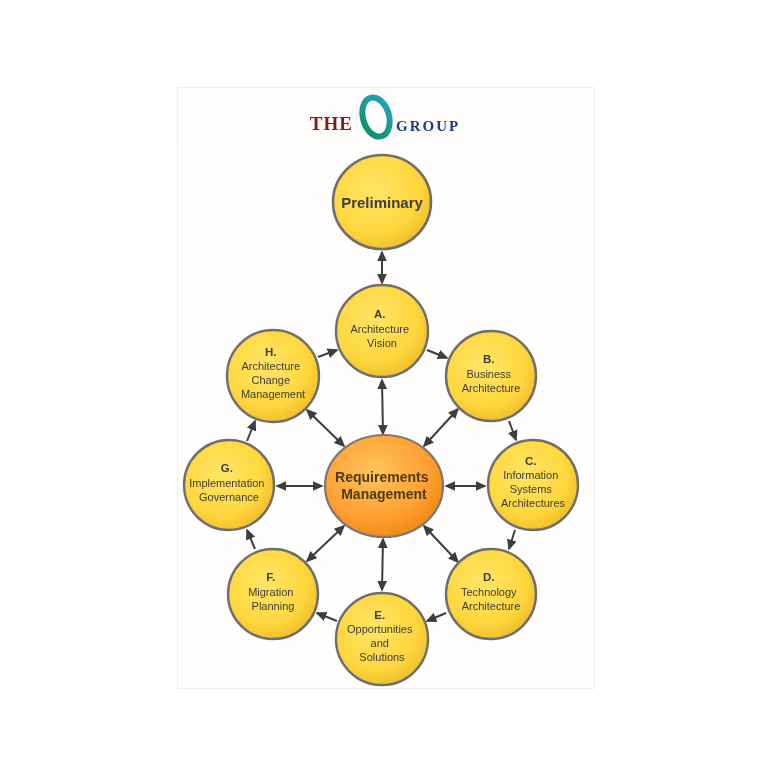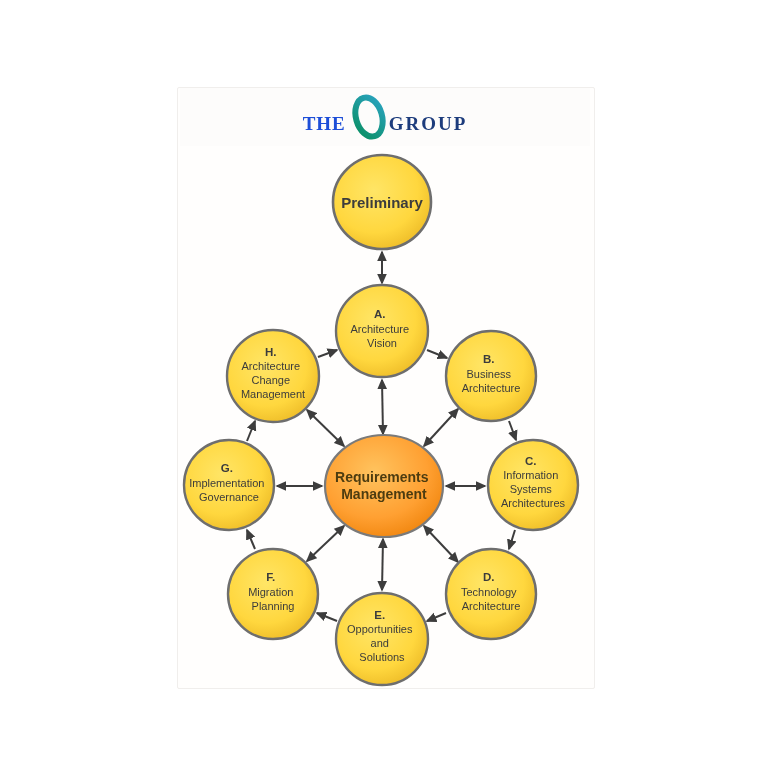--- a/index.html
+++ b/index.html
@@ -9,30 +9,30 @@
     position: absolute; left: 177px; top: 87px; width: 416px; height: 600px;
     background: #fffefd; border: 1px solid #f0eeec; border-radius: 2px;
   }
   .logo {
     position: absolute; left: 180px; top: 88px; width: 410px; height: 58px;
     display: flex; align-items: flex-end; justify-content: center;
     background: #fdfcfb;
   }
   .logo-the {
     font-family: "Liberation Serif", serif; font-weight: bold;
-    font-size: 19px; color: #1d4ed8; letter-spacing: 1px; padding-bottom: 11px;
+    font-size: 19px; color: #7f1d1d; letter-spacing: 1px; padding-bottom: 11px;
   }
   .o-swirl { width: 40px; height: 50px; margin: 0 -3px 4px 3px; display: block; }
   .logo-open-tail {
     font-family: "DejaVu Serif", serif; font-style: italic;
     font-size: 37px; color: #1a98a6; margin-left: -5px; padding-bottom: 3px; line-height: 1;
   }
   .logo-group {
     font-family: "Liberation Serif", serif; font-weight: bold;
-    font-size: 19px; color: #1d3c7c; letter-spacing: 2px; padding-bottom: 11px; margin-left: 3px;
+    font-size: 15px; color: #1d3c7c; letter-spacing: 2px; padding-bottom: 11px; margin-left: 3px;
   }
   .adm-svg { position: absolute; left: 0; top: 0; }
   .phase-circle { fill: url(#gradPhase); stroke: #6e6e6e; stroke-width: 2.4; }
   .prelim-circle { fill: url(#gradPhase); stroke: #6e6e6e; stroke-width: 2.6; }
   .center-circle { fill: url(#gradCenter); stroke: #7a7a7a; stroke-width: 2.2; }
   .arrow { stroke: #3d3d3d; stroke-width: 2; fill: none; }
   text { fill: #3c3c3c; font-family: "Liberation Sans", sans-serif; }
   .node-line { font-size: 11px; }
   .node-letter { font-size: 11.5px; font-weight: bold; }
   .big-label { font-size: 15px; font-weight: bold; }

